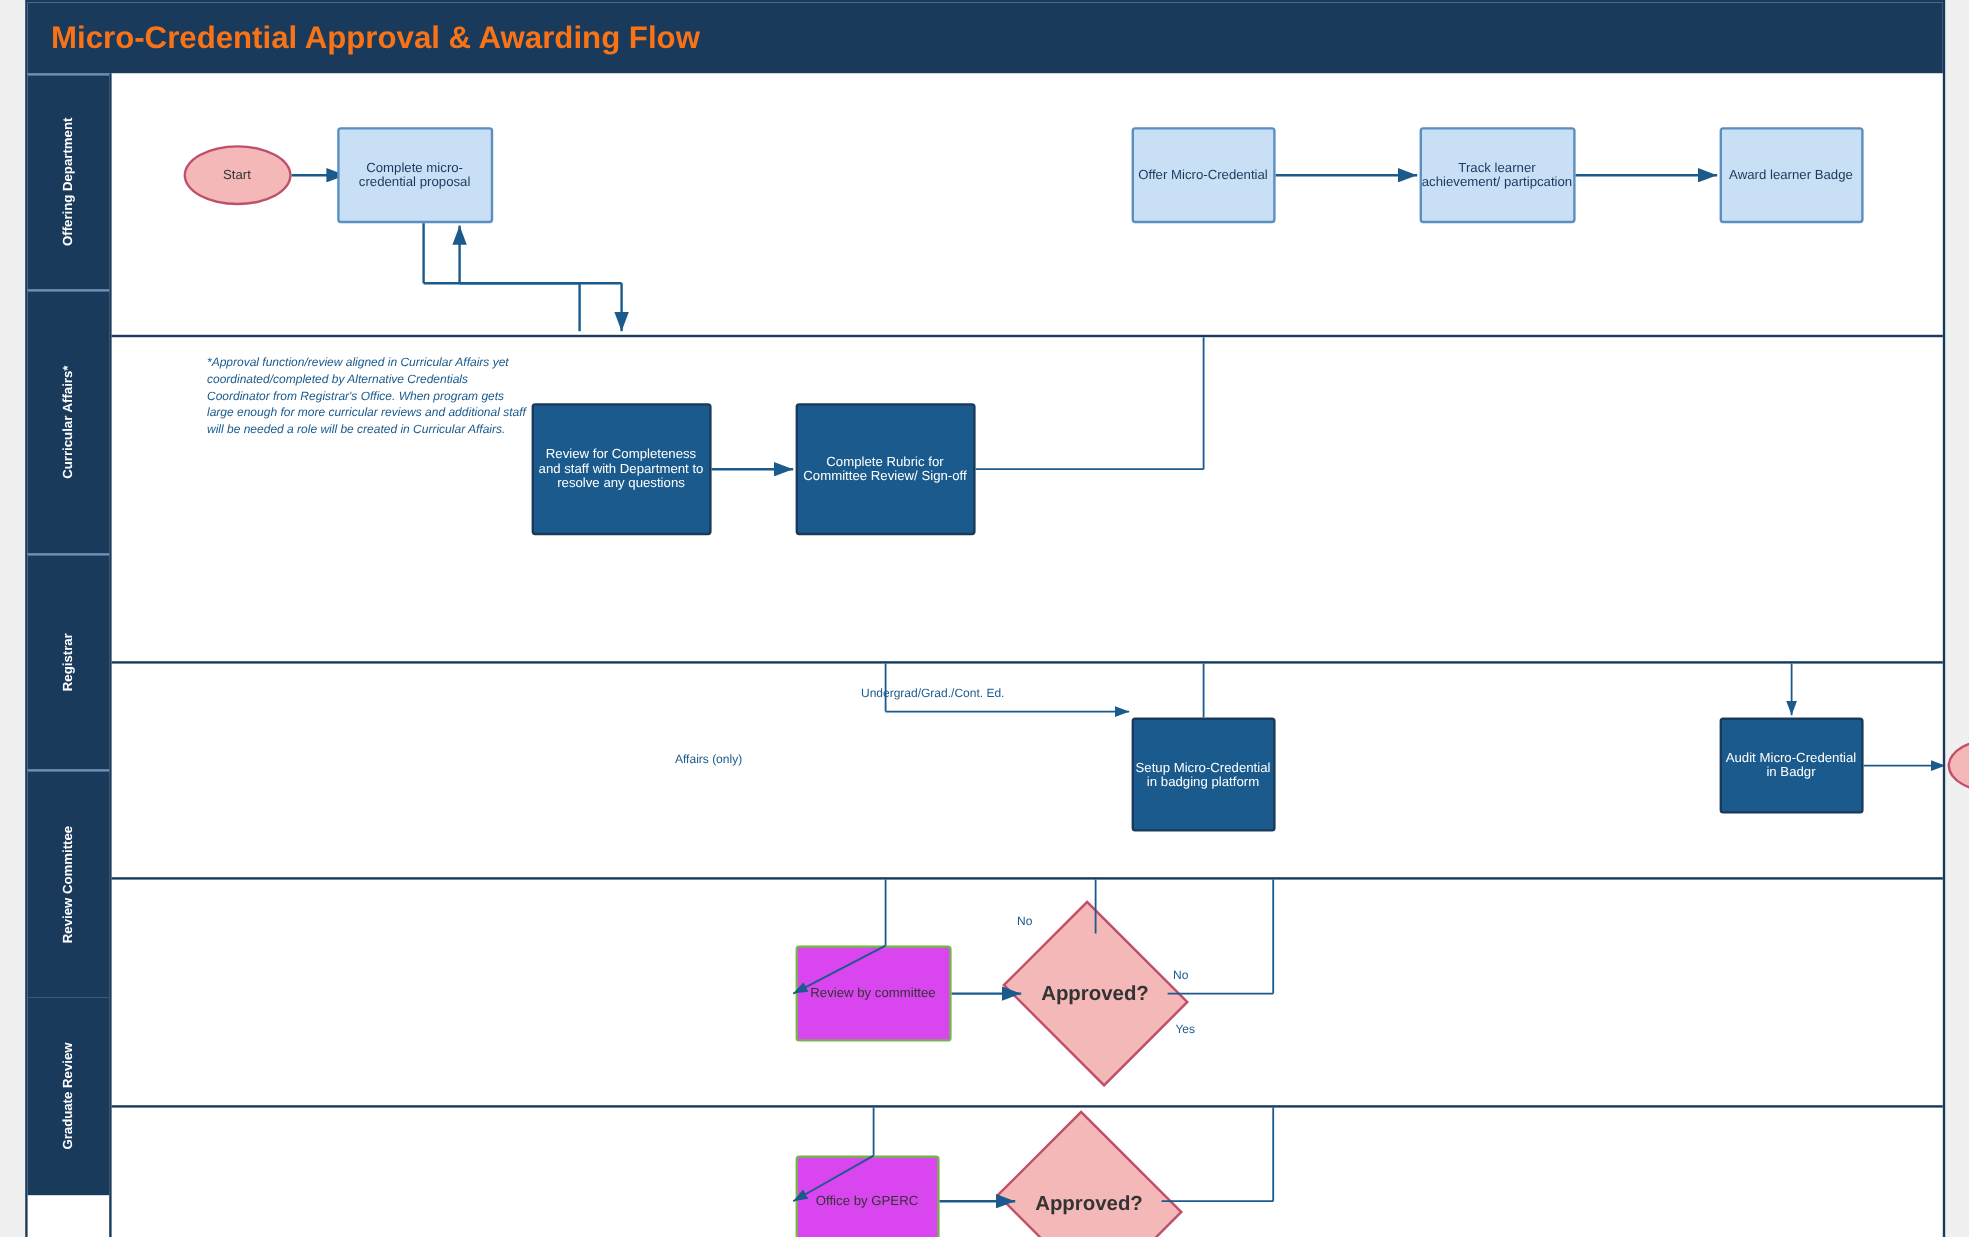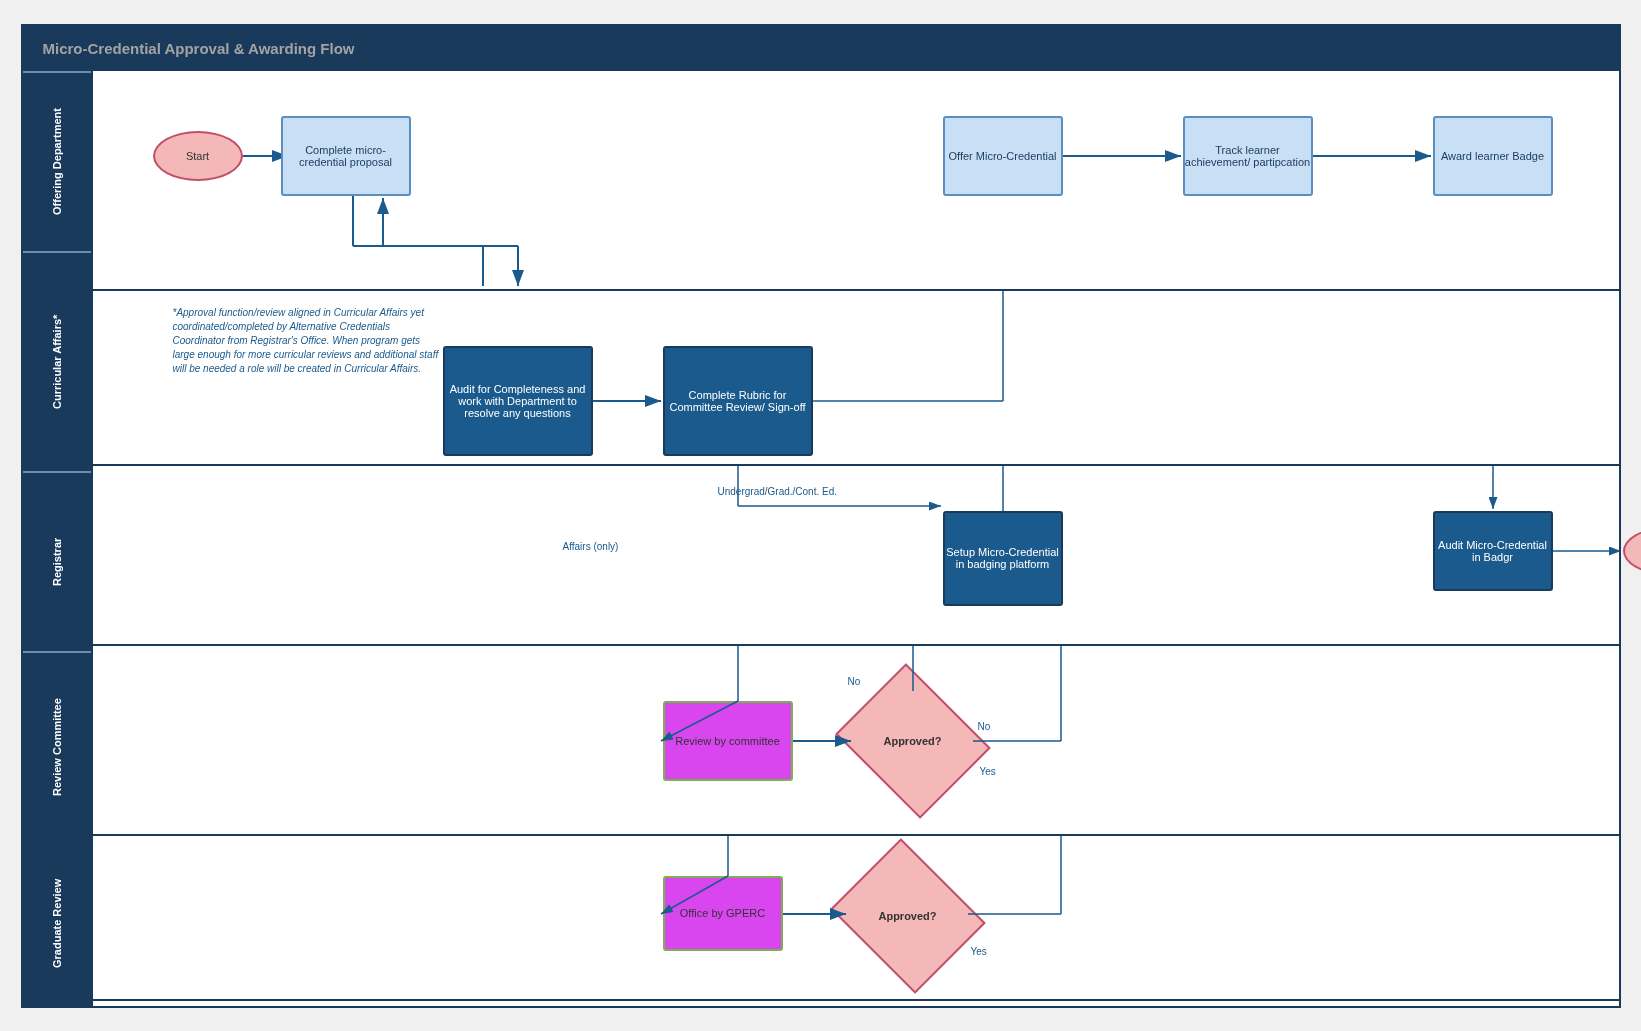--- a/index.html
+++ b/index.html
@@ -1,46 +1,46 @@
 <!DOCTYPE html>
 <html><head>
   <meta charset="utf-8">
   <style>
     * { box-sizing: border-box; margin: 0; padding: 0; }
     body { font-family: 'Segoe UI', Arial, sans-serif; background: #f0f0f0; display: flex; justify-content: center; align-items: center; min-height: 100vh; }
     .diagram-wrapper { width: 1600px; background: white; border: 2px solid #1a3a5c; }
-    .diagram-title { background: #1a3a5c; color: #a3a3a3; font-size: 15px; font-weight: bold; padding: 14px 20px; }
+    .diagram-title { background: #1a3a5c; color: #f97316; font-size: 26px; font-weight: bold; padding: 14px 20px; }
     .diagram-body { display: flex; }
     .lane-labels { display: flex; flex-direction: column; width: 70px; border-right: 2px solid #1a3a5c; }
     .lane-label { display: flex; align-items: center; justify-content: center; background: #1a3a5c; color: white; font-size: 12px; font-weight: bold; text-align: center; writing-mode: vertical-rl; transform: rotate(180deg); border-bottom: 2px solid #6a8fb0; flex-shrink: 0; }
     .lane-label:last-child { border-bottom: none; }
     .lanes-content { flex: 1; display: flex; flex-direction: column; }
     .lane-row { border-bottom: 2px solid #1a3a5c; position: relative; }
     .lane-row:last-child { border-bottom: none; }
     
     .lane-offering { height: 220px; }
-    .lane-curricular { height: 175px; }
+    .lane-curricular { height: 272px; }
     .lane-registrar { height: 180px; }
     .lane-review { height: 190px; }
     .lane-graduate { height: 165px; }
 
     
     .flow-node { position: absolute; display: flex; align-items: center; justify-content: center; text-align: center; font-size: 11px; }
     
     .ellipse { border-radius: 50%; background: #f4b8b8; border: 2px solid #c0506a; color: #333; }
     
     .rect-light { background: #c9dff5; border: 2px solid #5a8fc0; color: #1a3a5c; border-radius: 3px; }
     
     .rect-dark { background: #1a5a8c; border: 2px solid #1a3a5c; color: white; border-radius: 3px; }
     
     .rect-green { background: #d946ef; border: 2px solid #7ab050; color: #333; border-radius: 3px; }
     
     .diamond-wrap { position: absolute; }
     .diamond { width: 100%; height: 100%; background: #f4b8b8; border: 2px solid #c0506a; transform: rotate(45deg); }
-    .diamond-text { position: absolute; top: 0; left: 0; width: 100%; height: 100%; display: flex; align-items: center; justify-content: center; font-size: 11px; color: #333; font-weight: bold; }
+    .diamond-text { position: absolute; top: 0; left: 0; width: 100%; height: 100%; display: flex; align-items: center; justify-content: center; font-size: 17px; color: #333; font-weight: bold; }
 
     
     .note-text { position: absolute; font-size: 10px; color: #1a5a8c; font-style: italic; line-height: 1.4; }
 
     .lane-label-text { font-size: 11px; }
   </style>
 </head>
 <body>
 
 <div class="diagram-wrapper">
@@ -117,21 +117,21 @@
         </svg>
       </div>
 
       <div class="lane-row lane-curricular" style="position:relative;">
 
         <div class="note-text" style="left:80px;top:15px;width:270px;">
           <span>*Approval function/review aligned in Curricular Affairs yet coordinated/completed by Alternative Credentials Coordinator from Registrar's Office.  When program gets large enough for more curricular reviews and additional staff will be needed a role will be created in Curricular Affairs.</span>
         </div>
 
         <div class="flow-node rect-dark" style="left:350px;top:55px;width:150px;height:110px;">
-          <span>Audit for Completeness and work with Department to resolve any questions</span>
+          <span>Review for Completeness and staff with Department to resolve any questions</span>
         </div>
 
         <div class="flow-node rect-dark" style="left:570px;top:55px;width:150px;height:110px;">
           <span>Complete Rubric for Committee Review/ Sign-off</span>
         </div>
 
         <svg style="position:absolute;top:0;left:0;width:100%;height:100%;pointer-events:none;">
           <defs>
             <marker id="ahc1" markerWidth="8" markerHeight="6" refX="8" refY="3" orient="auto">
                 <polygon points="0 0, 8 3, 0 6" fill="#1a5a8c"></polygon>

